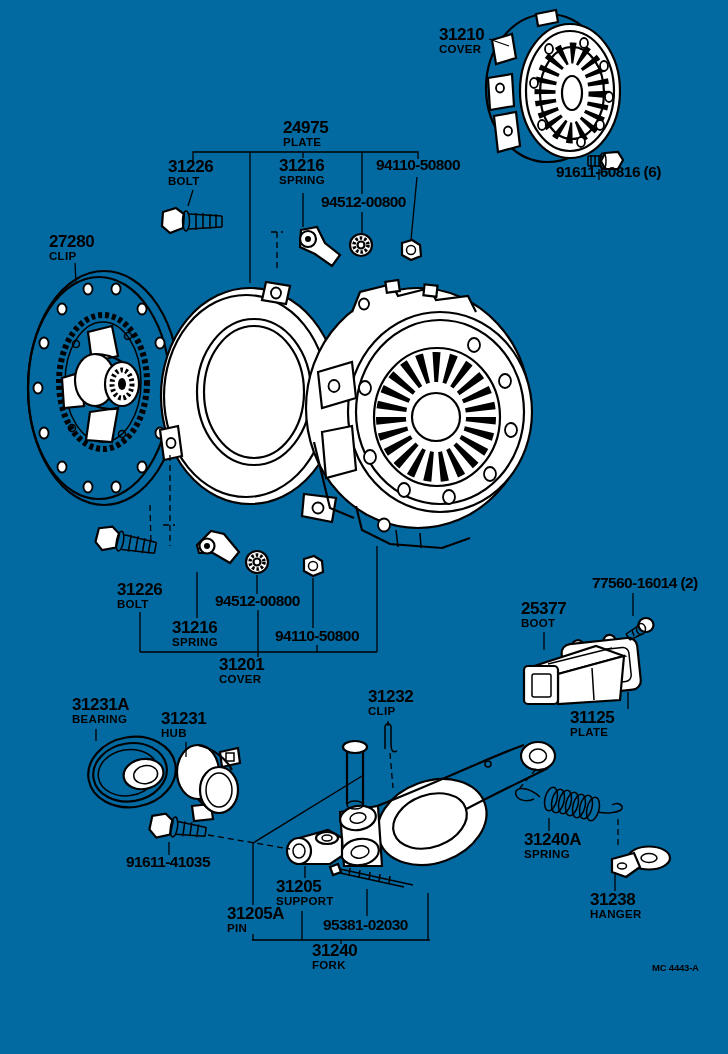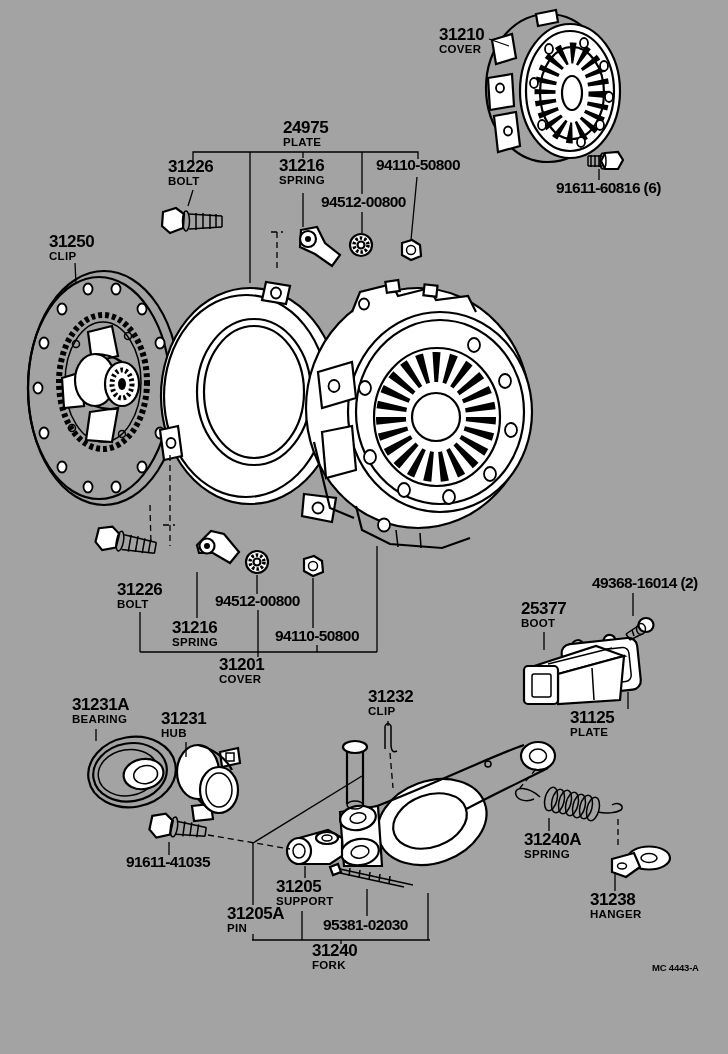--- a/index.html
+++ b/index.html
@@ -1,17 +1,17 @@
 <!DOCTYPE html>
 <html><head>
 <meta charset="utf-8">
 <style>
   html,body{margin:0;padding:0;background:#ffffff;}
   .stage{
-    position:relative;width:728px;height:1054px;background:#a3a3a3;
+    position:relative;width:728px;height:1054px;background:#0369a1;
     font-family:"Liberation Sans",sans-serif;overflow:hidden;
   }
   .stage svg{position:absolute;left:0;top:0;}
   .part-label{position:absolute;color:#000;font-weight:bold;line-height:1;white-space:nowrap;}
   .part-label .num{font-size:17px;letter-spacing:-0.4px;}
   .part-label .num.long{font-size:15.5px;letter-spacing:-0.6px;}
   .part-label .cap{font-size:11.5px;letter-spacing:0.3px;margin-top:1px;}
   .footer-code{position:absolute;color:#000;font-weight:bold;font-size:9.5px;letter-spacing:-0.2px;}
   
   .s  {fill:none;stroke:#000;stroke-width:2.2;}
@@ -360,21 +360,21 @@
     <line class="dsh" x1="208" y1="835" x2="290" y2="849"></line>
     <line class="dsh" x1="536" y1="769" x2="519" y2="789"></line>
     <line class="dsh" x1="618" y1="819" x2="618" y2="848"></line>
   </g>
 </svg>
 
   <div class="part-label" style="left:439px;top:26px">
     <div class="num">31210</div>
     <div class="cap">COVER</div>
   </div>
-  <div class="part-label" style="left:556px;top:180px">
+  <div class="part-label" style="left:556px;top:164px">
     <div class="num long">91611-60816 (6)</div>
   </div>
   <div class="part-label" style="left:283px;top:119px">
     <div class="num">24975</div>
     <div class="cap">PLATE</div>
   </div>
   <div class="part-label" style="left:168px;top:158px">
     <div class="num">31226</div>
     <div class="cap">BOLT</div>
   </div>
@@ -382,21 +382,21 @@
     <div class="num">31216</div>
     <div class="cap">SPRING</div>
   </div>
   <div class="part-label" style="left:321px;top:194px">
     <div class="num long">94512-00800</div>
   </div>
   <div class="part-label" style="left:376px;top:157px">
     <div class="num long">94110-50800</div>
   </div>
   <div class="part-label" style="left:49px;top:233px">
-    <div class="num">31250</div>
+    <div class="num">27280</div>
     <div class="cap">CLIP</div>
   </div>
   <div class="part-label" style="left:117px;top:581px">
     <div class="num">31226</div>
     <div class="cap">BOLT</div>
   </div>
   <div class="part-label" style="left:172px;top:619px">
     <div class="num">31216</div>
     <div class="cap">SPRING</div>
   </div>
@@ -404,21 +404,21 @@
     <div class="num long">94512-00800</div>
   </div>
   <div class="part-label" style="left:275px;top:628px">
     <div class="num long">94110-50800</div>
   </div>
   <div class="part-label" style="left:219px;top:656px">
     <div class="num">31201</div>
     <div class="cap">COVER</div>
   </div>
   <div class="part-label" style="left:592px;top:575px">
-    <div class="num long">49368-16014 (2)</div>
+    <div class="num long">77560-16014 (2)</div>
   </div>
   <div class="part-label" style="left:521px;top:600px">
     <div class="num">25377</div>
     <div class="cap">BOOT</div>
   </div>
   <div class="part-label" style="left:570px;top:709px">
     <div class="num">31125</div>
     <div class="cap">PLATE</div>
   </div>
   <div class="part-label" style="left:72px;top:696px">

